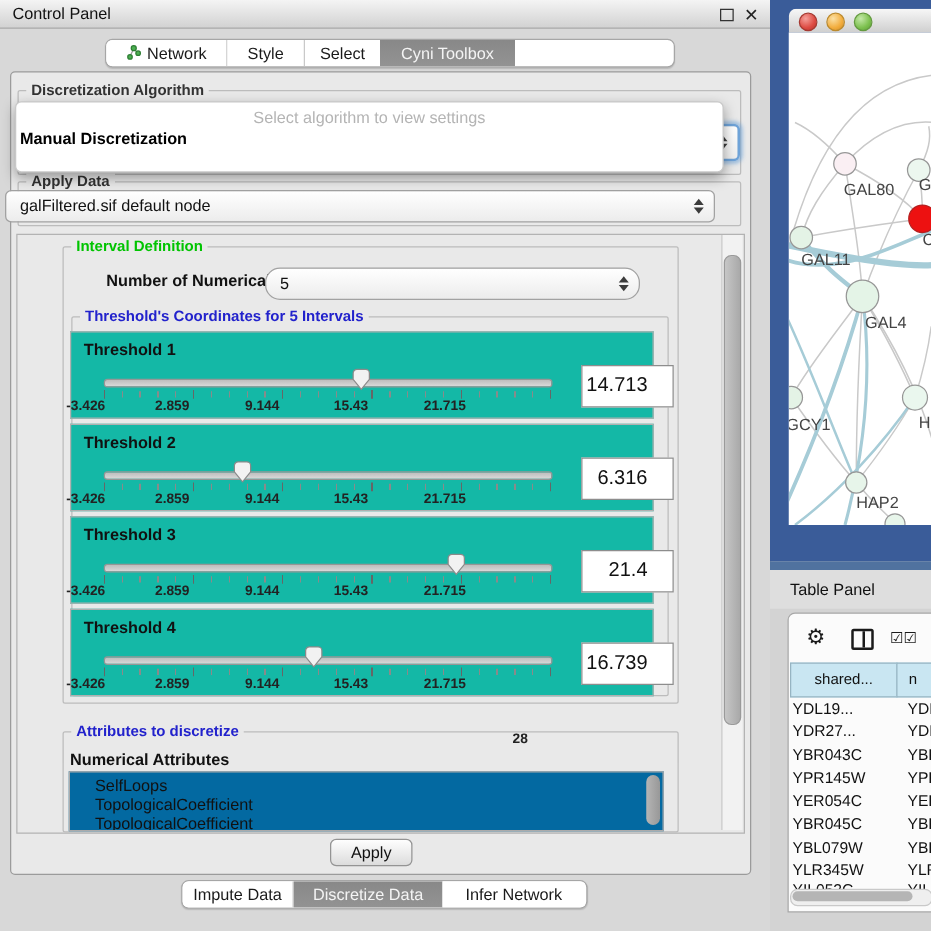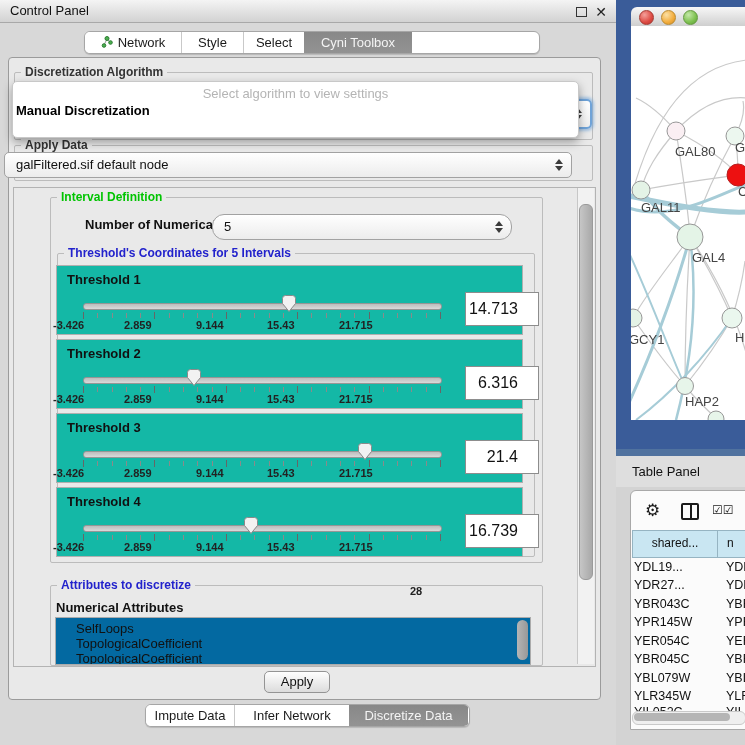--- a/index.html
+++ b/index.html
@@ -274,22 +274,22 @@
       <span class="li" style="top:3px;">SelfLoops</span>
       <span class="li" style="top:18px;">TopologicalCoefficient</span>
       <span class="li" style="top:33px;">TopologicalCoefficient</span>
       <div id="attr-scroll"></div>
     </div>
 
     <div class="abs" id="apply-btn">Apply</div>
 
     <div class="abs tabstrip" id="bottom-tabs">
       <div class="tab sep" style="width:88px;">Impute Data</div>
+      <div class="tab selected" style="width:119px;">Discretize Data</div>
       <div class="tab" style="width:114px;">Infer Network</div>
-      <div class="tab selected" style="width:119px;">Discretize Data</div>
     </div>
   </div>
 
   <div class="abs" id="net-frame"></div>
   <div class="abs" id="net-frame-strip"></div>
   <div class="abs" id="net-titlebar">
     <div class="light red"></div>
     <div class="light yellow"></div>
     <div class="light green"></div>
   </div>

